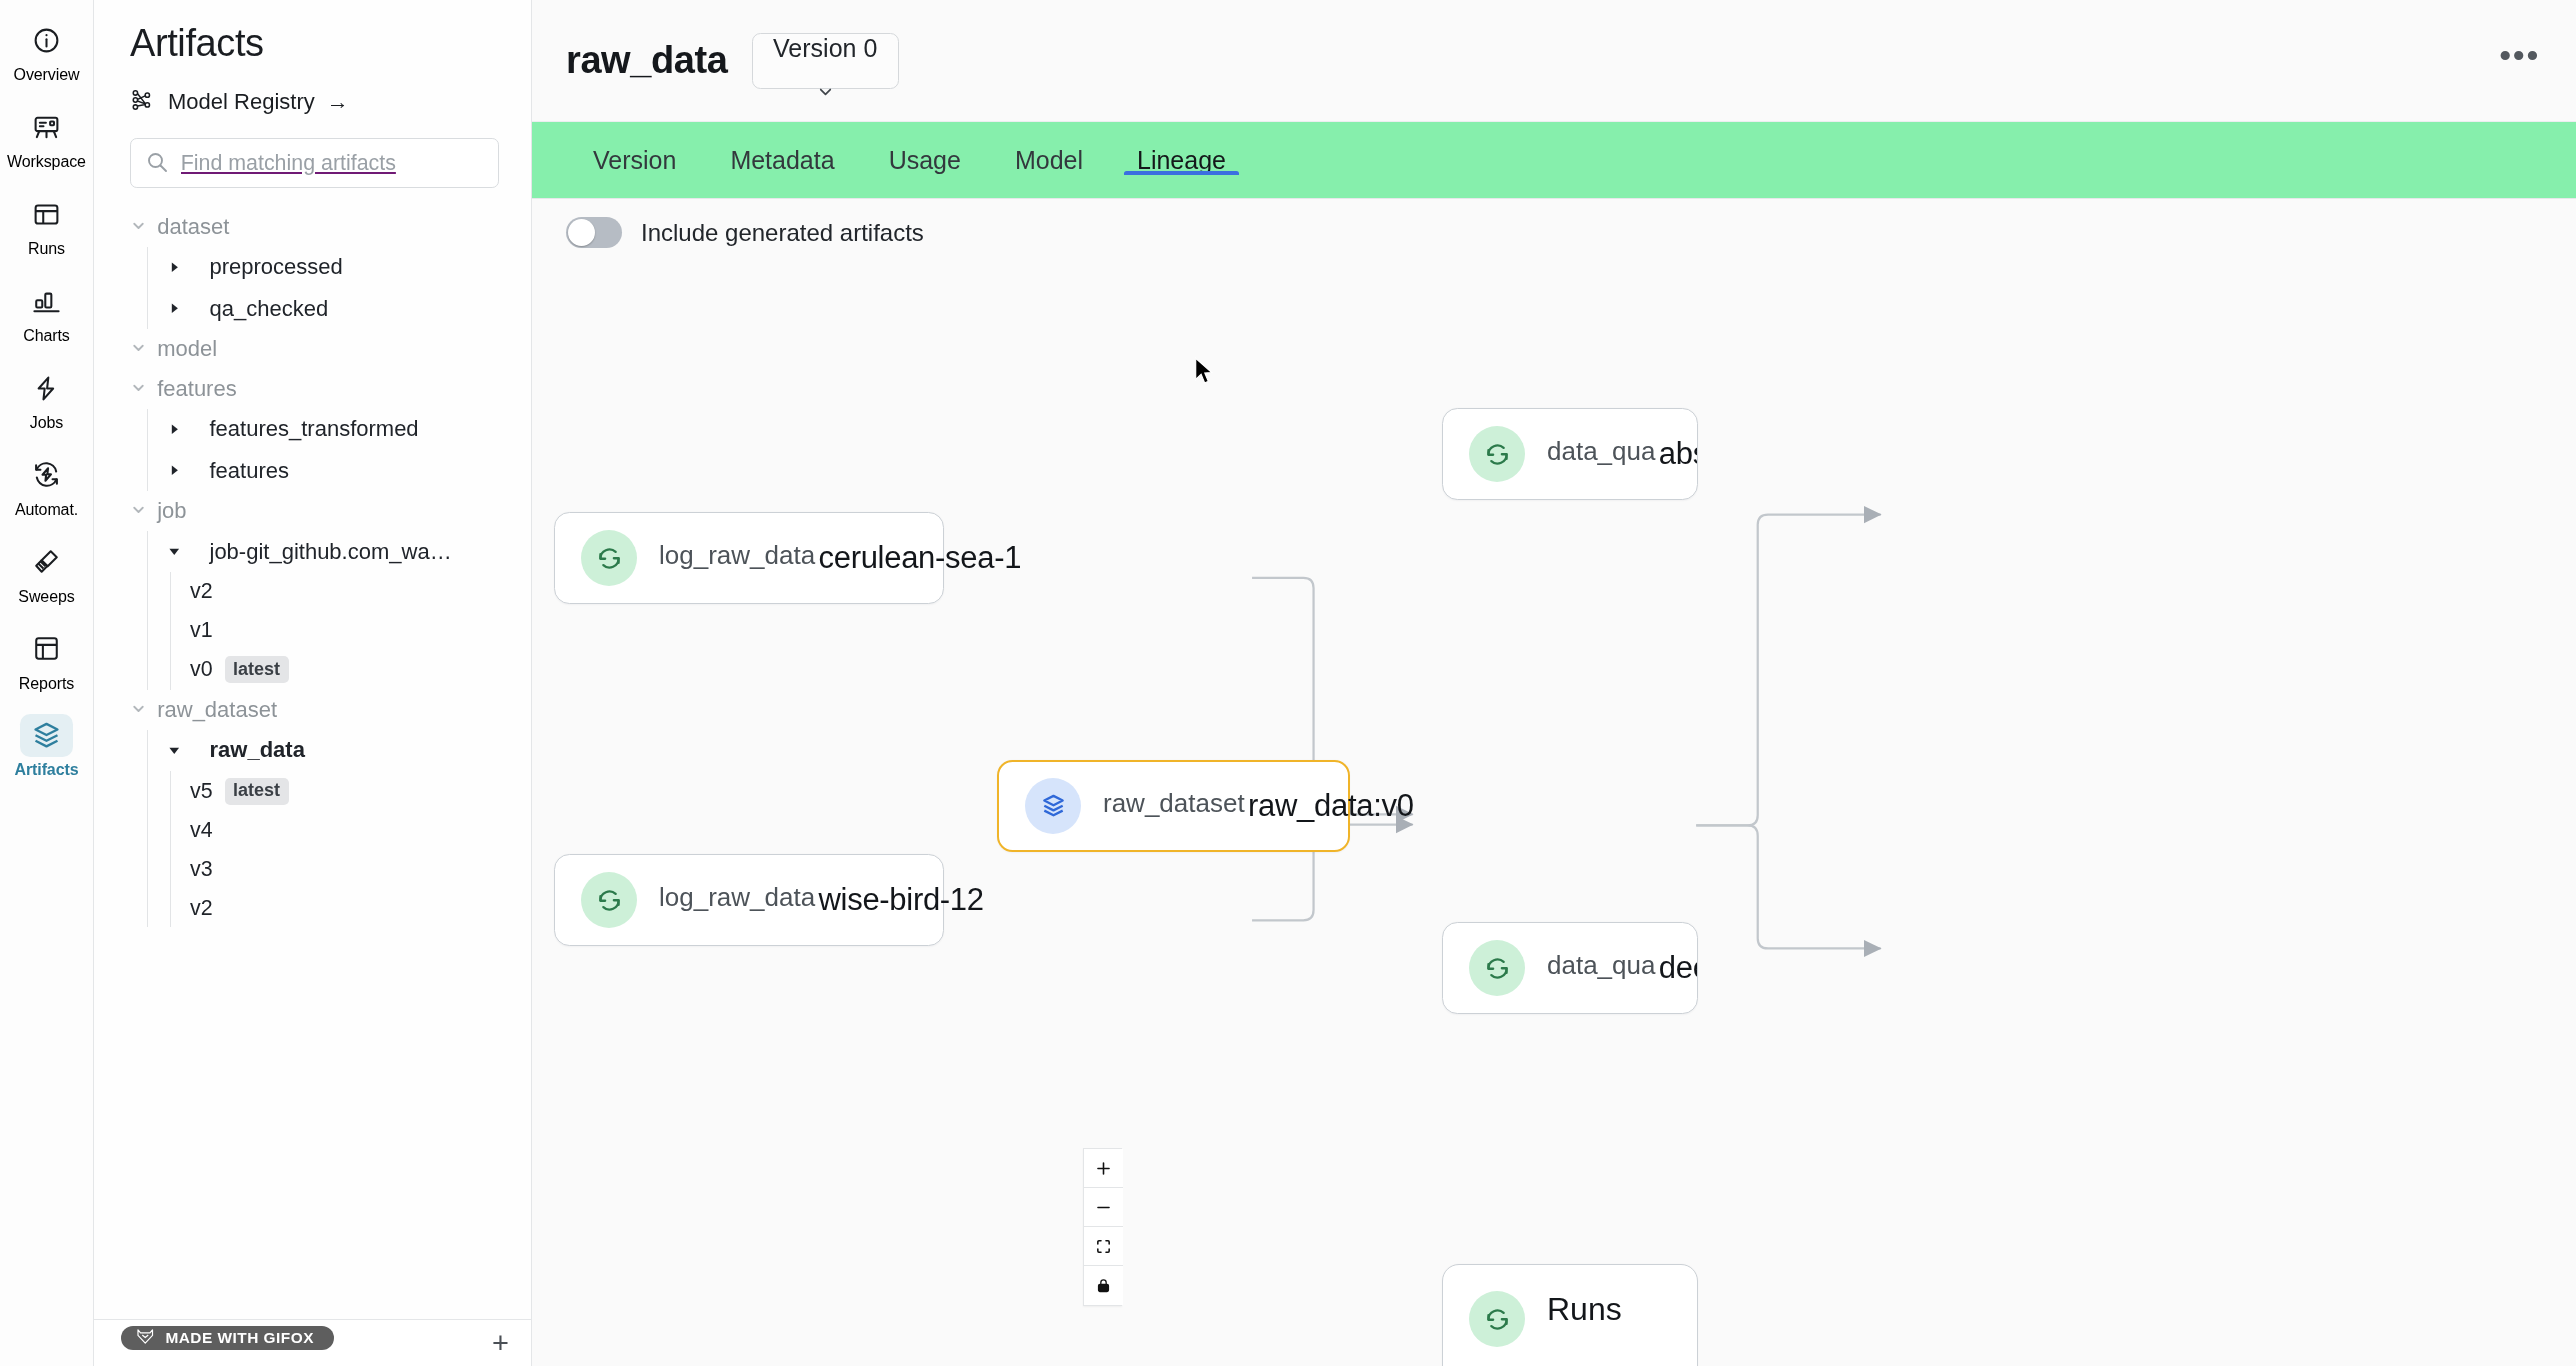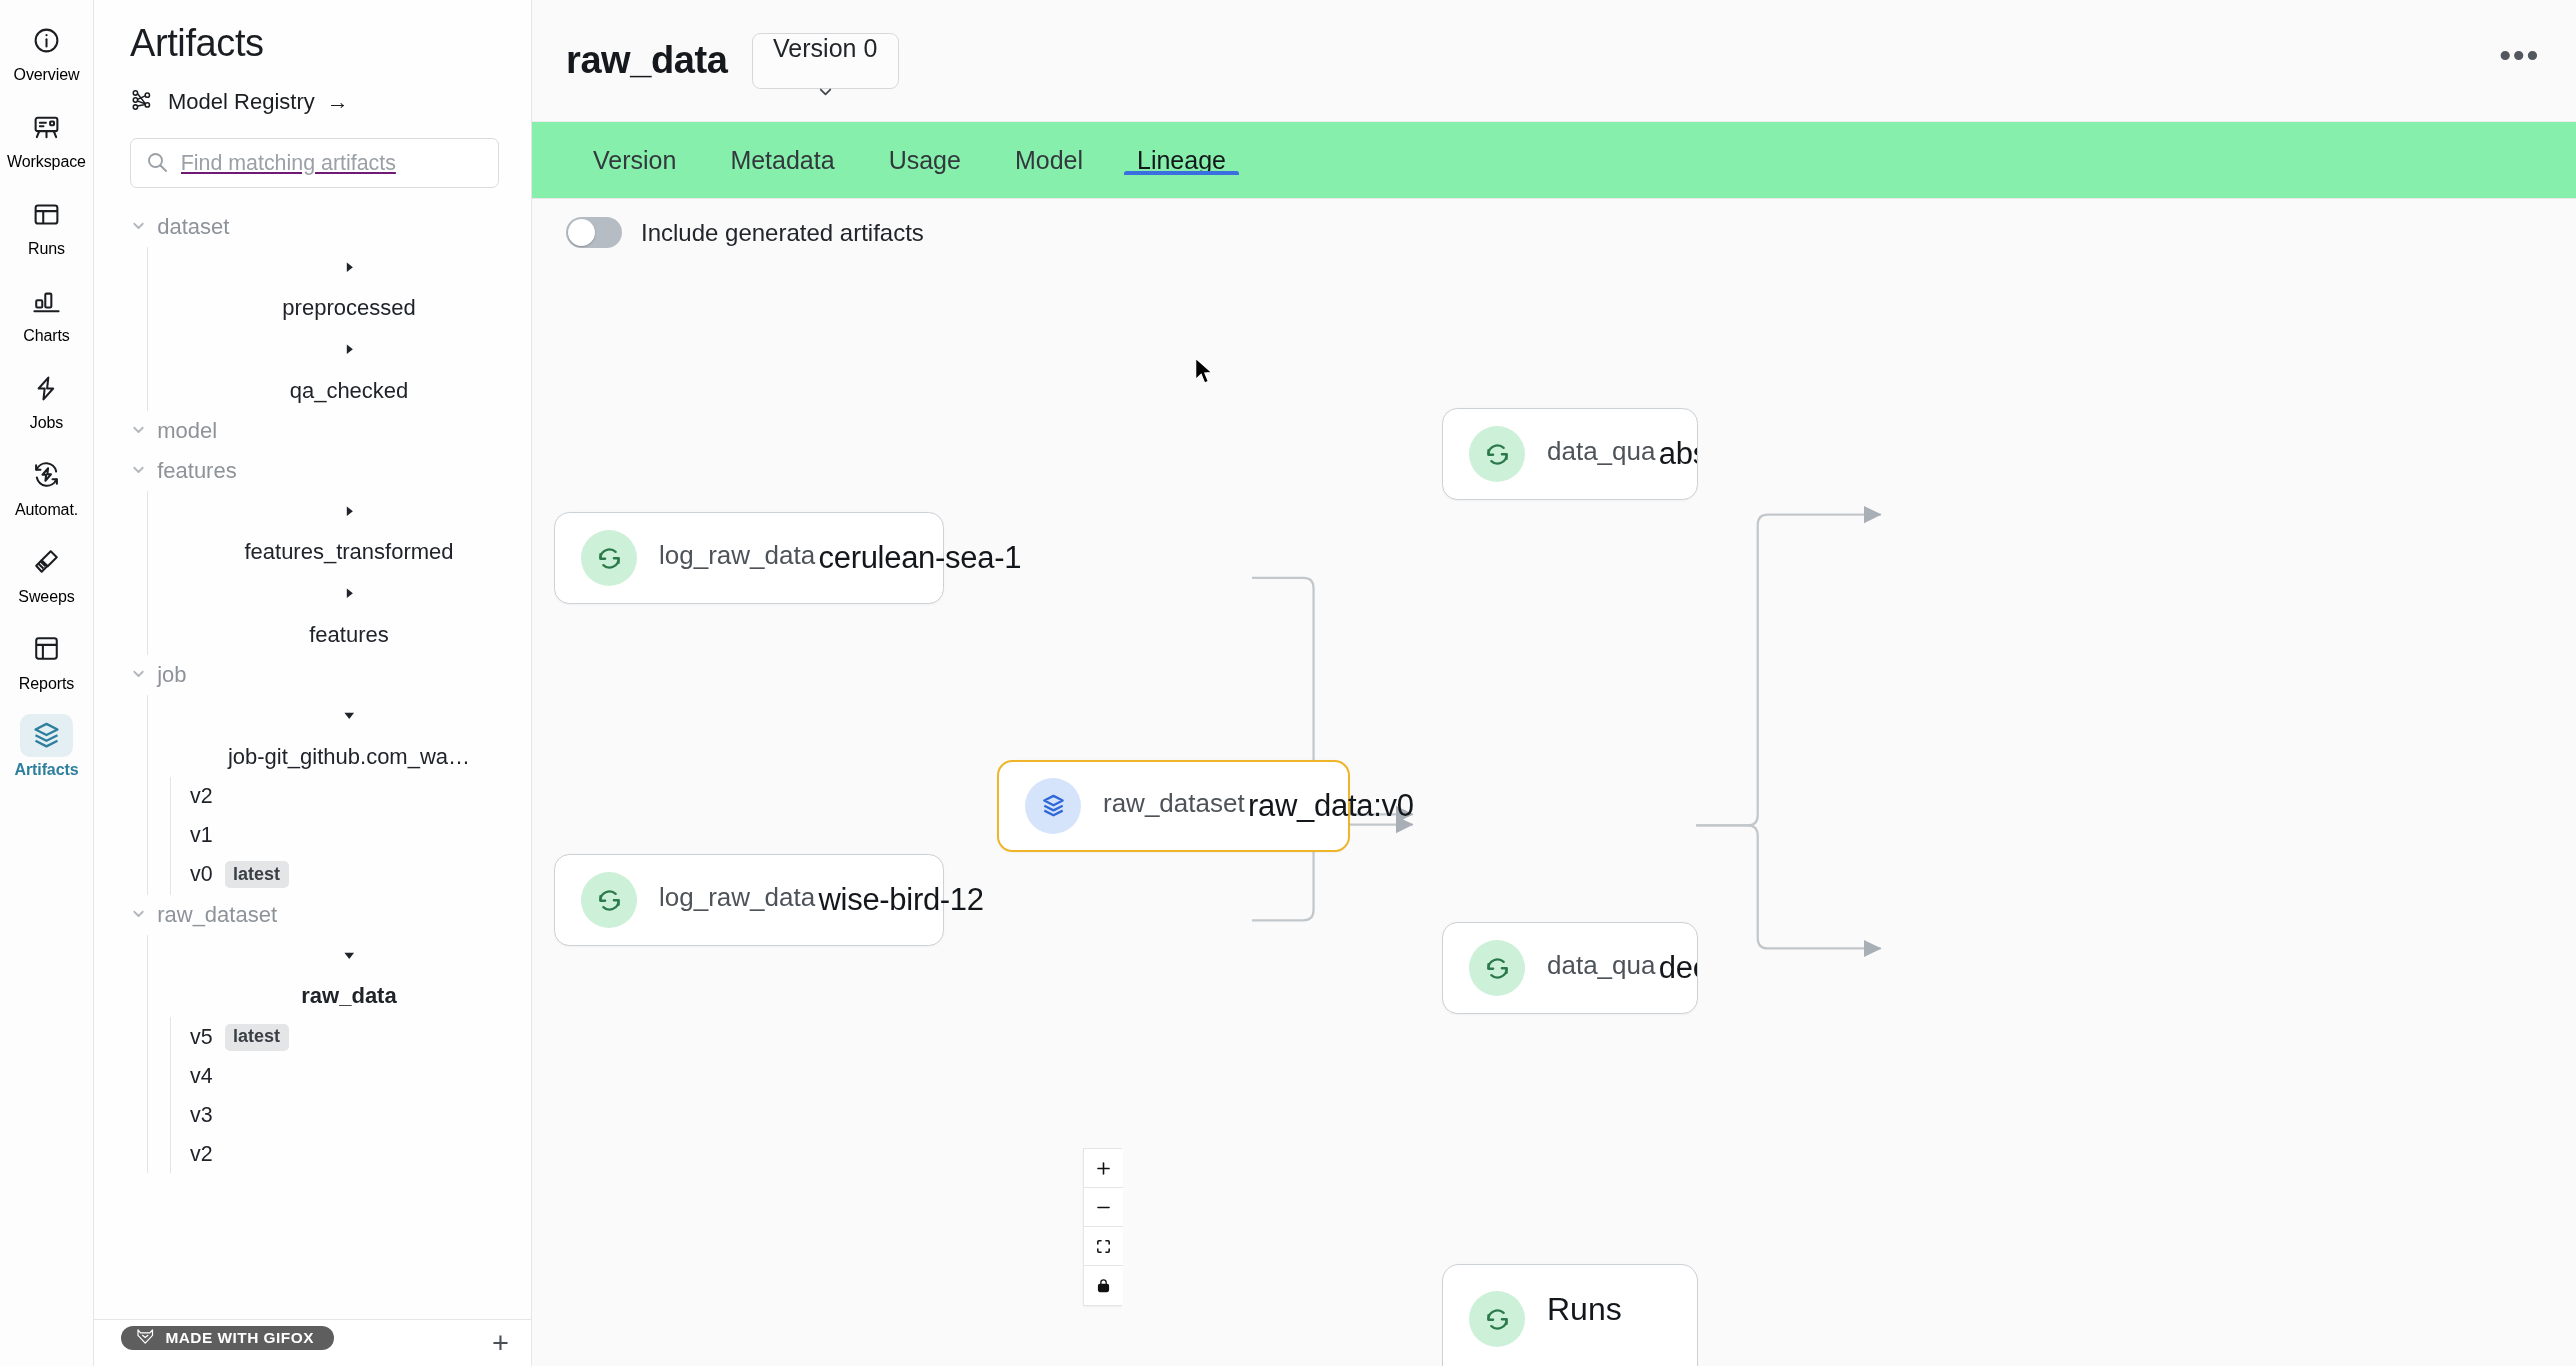--- a/index.html
+++ b/index.html
@@ -78,23 +78,23 @@
 
   .tree { margin-top: 19px; overflow: hidden; flex: 1; }
   .tree-group { font-size: 22px; color: #8d9398; }
   .tg-head {
     display: flex; align-items: center; gap: 10.2px;
     padding: 6.8px 0 6.8px 36px; cursor: pointer;
   }
   .tg-head .caret-d { color: #b2b7bb; }
   .tg-children { margin-left: 53px; border-left: 0.9px solid #e2e4e6; padding-left: 0; }
   .tnode {
-    display: flex; align-items: center; gap: 15px;
+    display: flex; align-items: center; gap: 28px;
     padding: 7.7px 0 7.7px 19px; cursor: pointer;
-    font-size: 22px; color: #20242a; flex-direction: column;
+    font-size: 22px; color: #20242a;
   }
   .tnode.bold { font-weight: 700; }
   .tleaf {
     display: flex; align-items: center; gap: 12px;
     padding: 6.8px 0 6.8px 19px; cursor: pointer;
     font-size: 21.4px; color: #20242a;
   }
   .tleaf-children { margin-left: 22px; border-left: 0.9px solid #e2e4e6; }
   .badge {
     background: #e4e5e7; color: #3a3f45;

